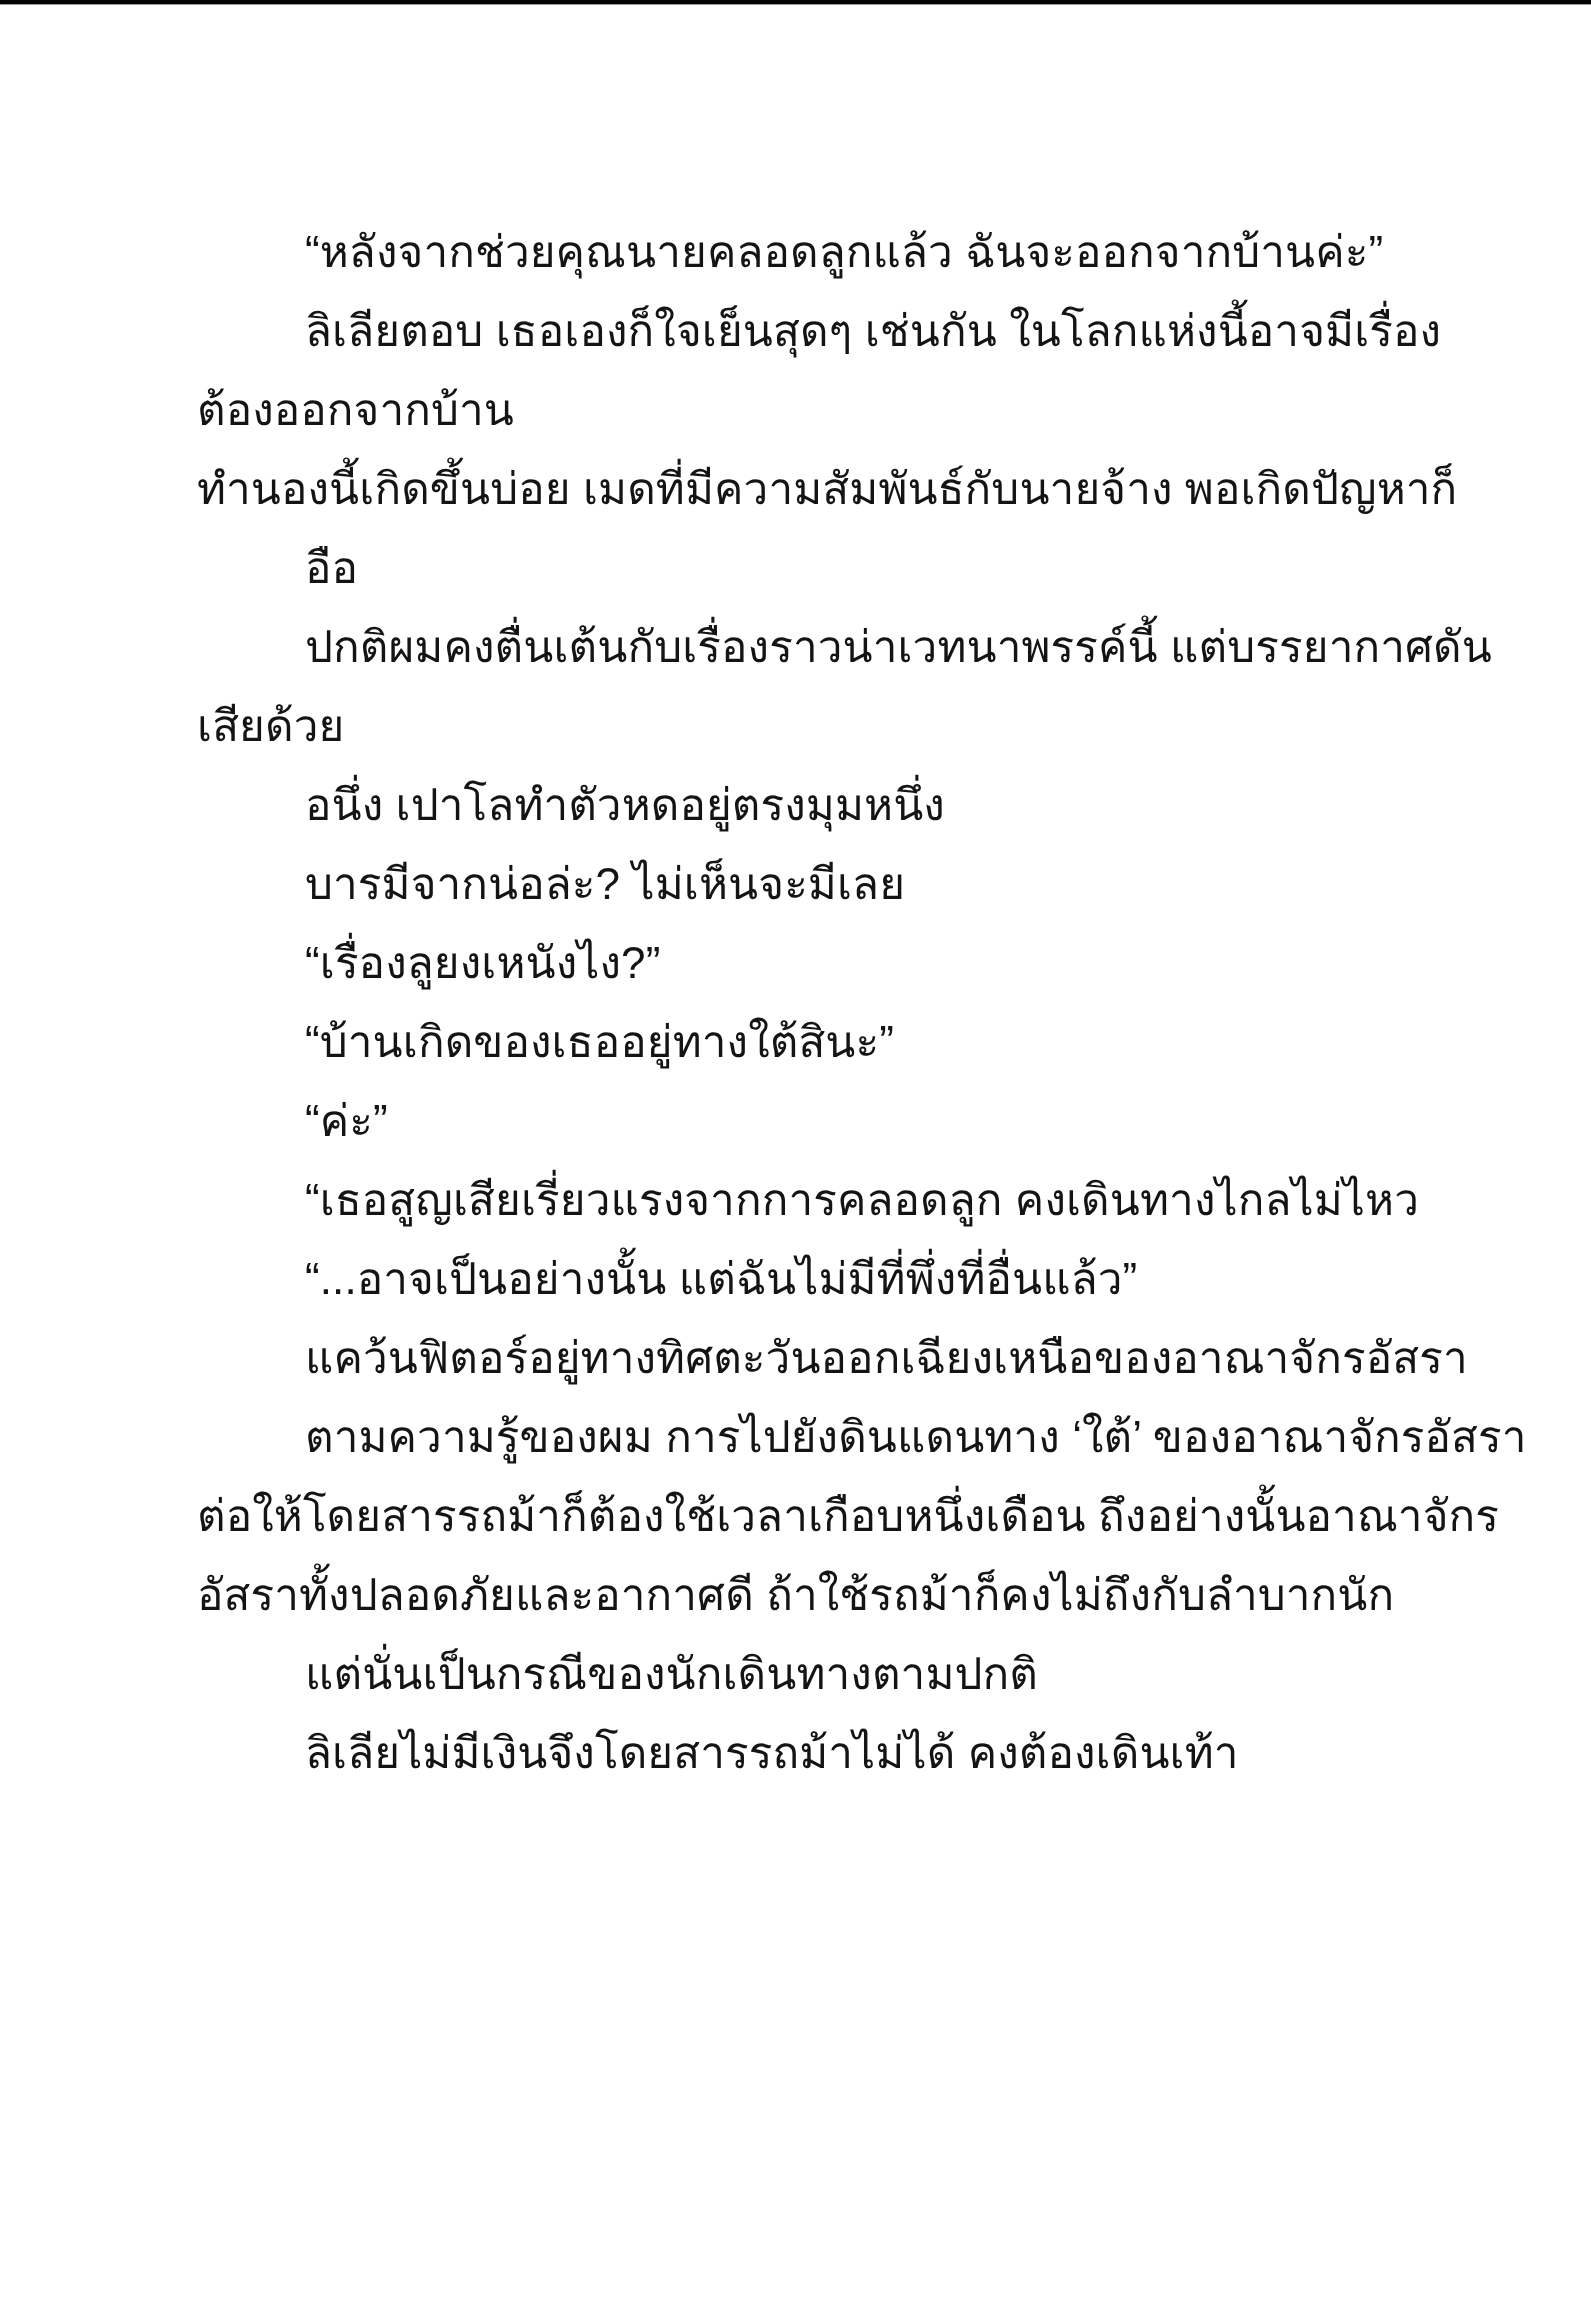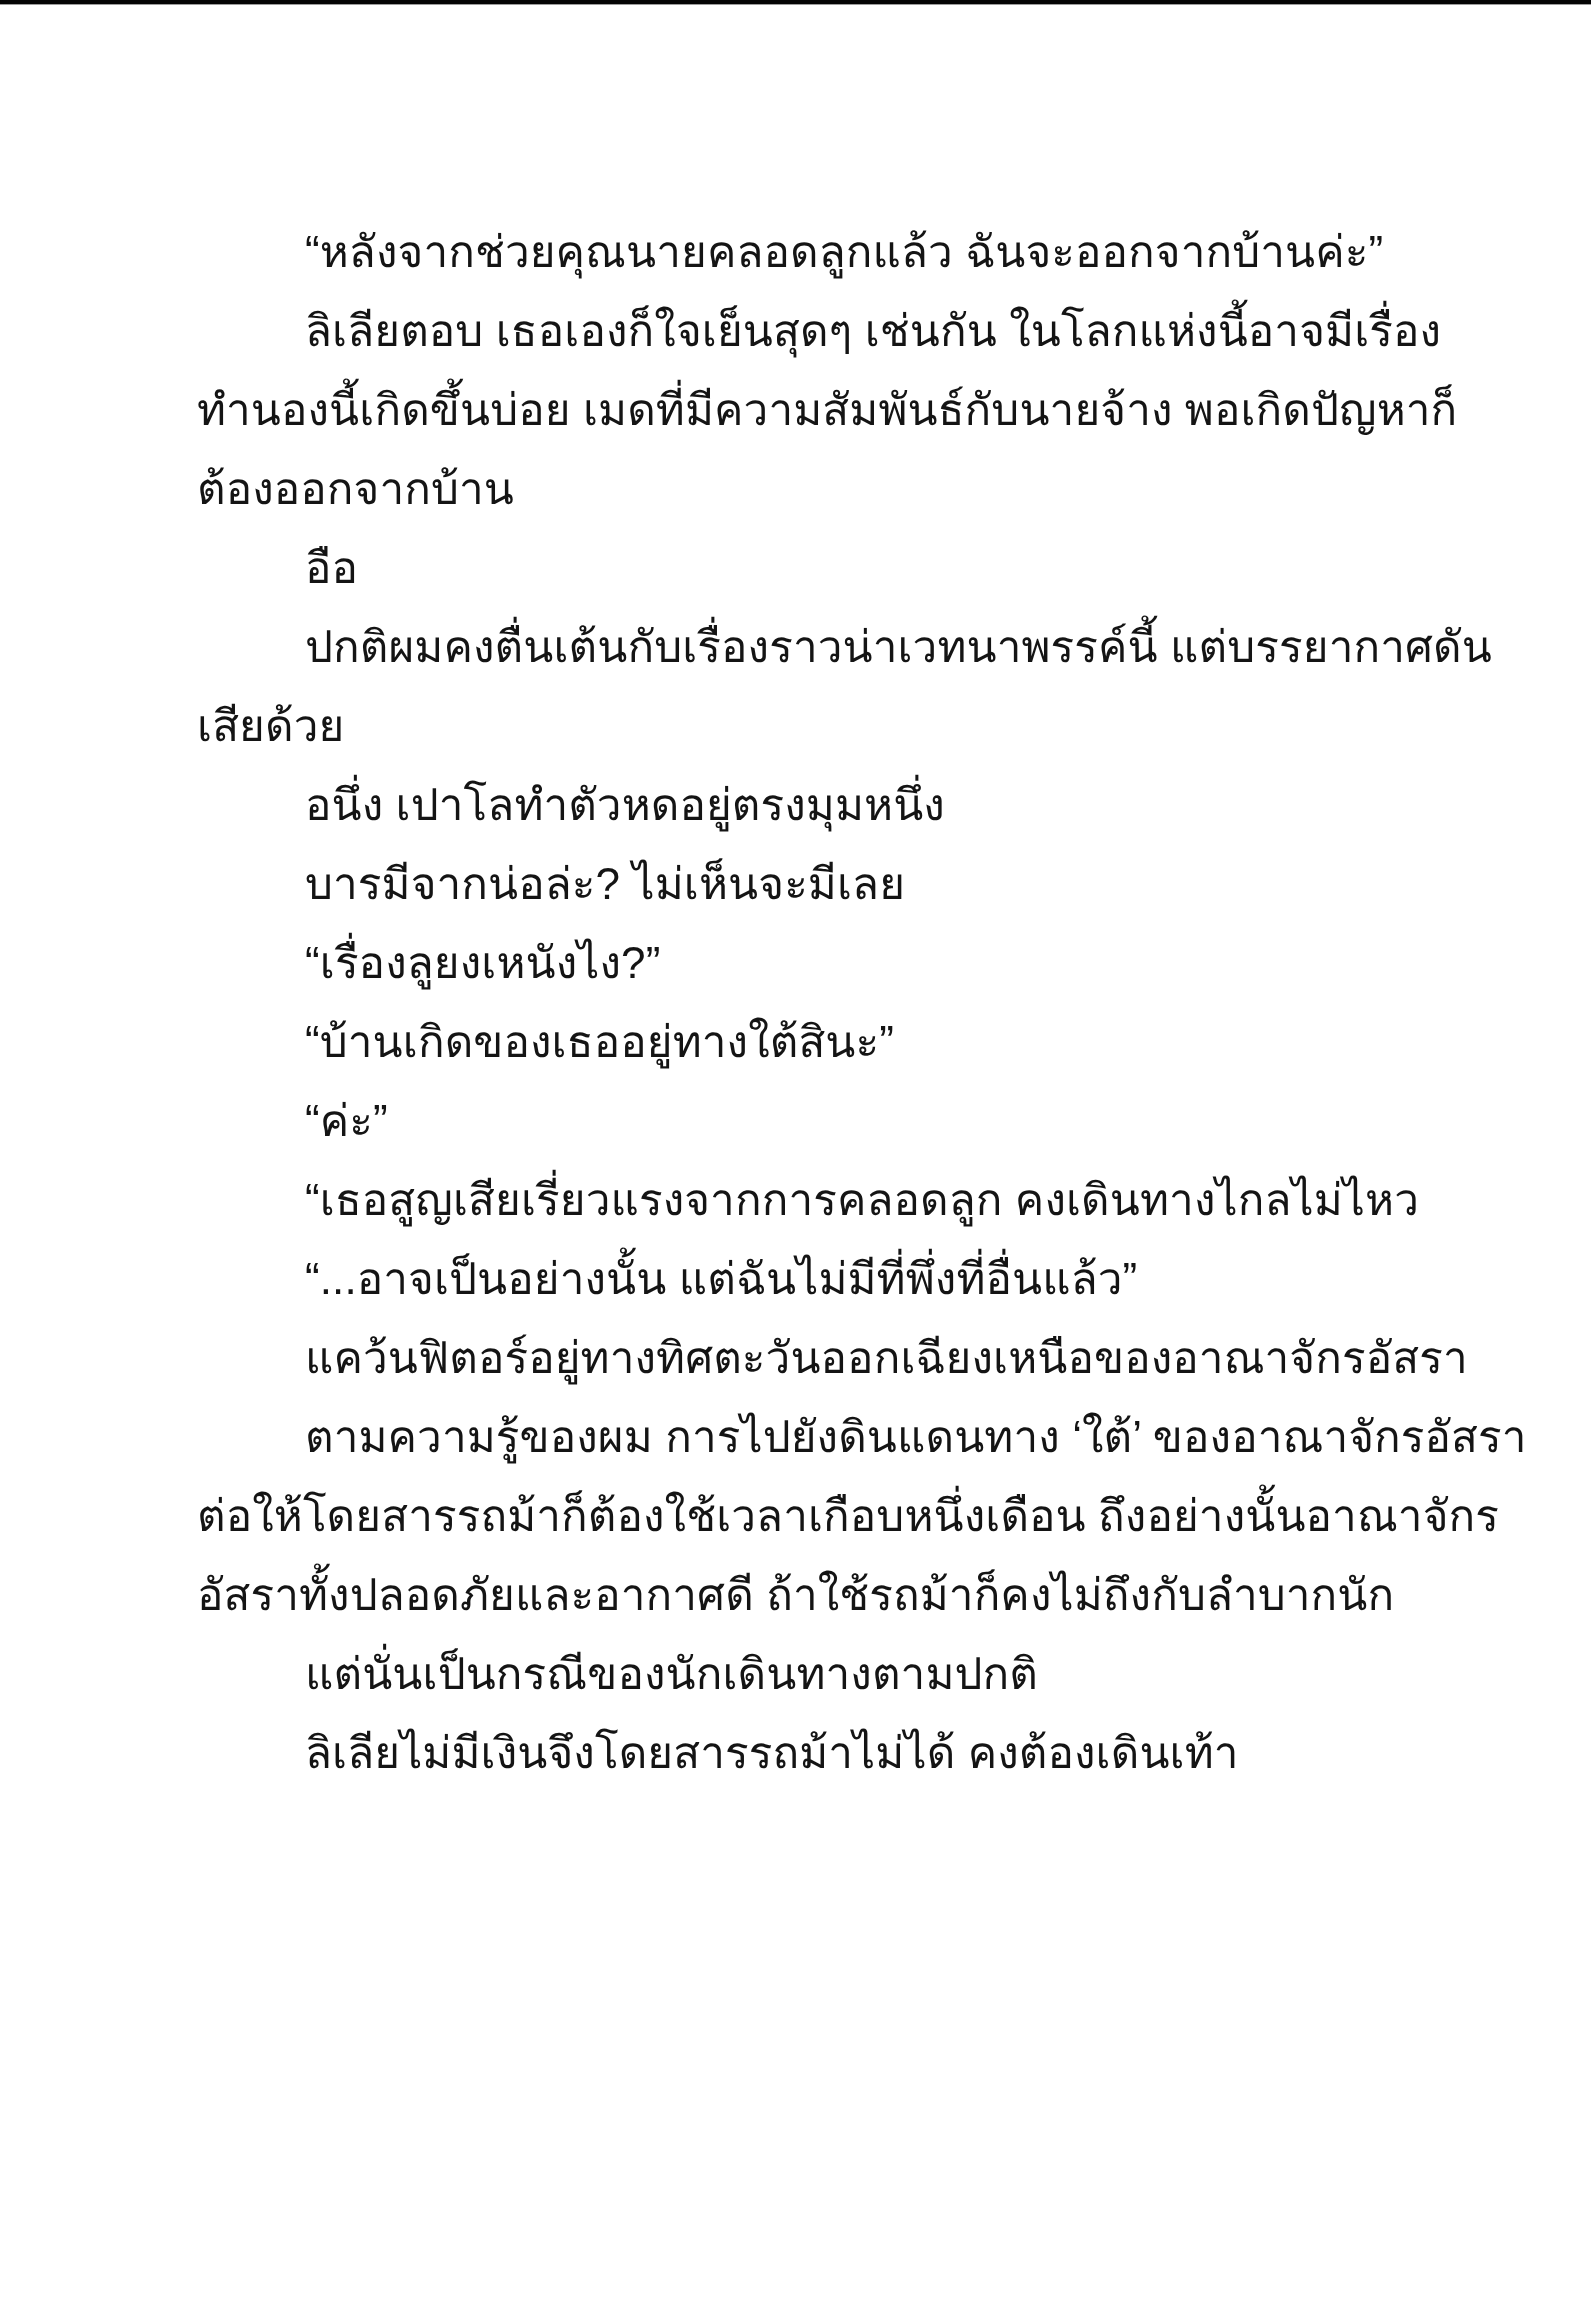--- a/index.html
+++ b/index.html
@@ -67,22 +67,22 @@
 </style>
 </head>
 <body>
 
 <div class="page">
   <div class="scan-top-edge"></div>
 
   <div class="text-block">
     <div class="line indent">“หลังจากช่วยคุณนายคลอดลูกแล้ว ฉันจะออกจากบ้านค่ะ”</div>
     <div class="line indent">ลิเลียตอบ เธอเองก็ใจเย็นสุดๆ เช่นกัน ในโลกแห่งนี้อาจมีเรื่อง</div>
+    <div class="line">ต้องออกจากบ้าน</div>
     <div class="line">ทำนองนี้เกิดขึ้นบ่อย เมดที่มีความสัมพันธ์กับนายจ้าง พอเกิดปัญหาก็</div>
-    <div class="line">ต้องออกจากบ้าน</div>
     <div class="line indent">อือ</div>
     <div class="line indent">ปกติผมคงตื่นเต้นกับเรื่องราวน่าเวทนาพรรค์นี้ แต่บรรยากาศดัน</div>
     <div class="line">เสียด้วย</div>
     <div class="line indent">อนึ่ง เปาโลทำตัวหดอยู่ตรงมุมหนึ่ง</div>
     <div class="line indent">บารมีจากน่อล่ะ? ไม่เห็นจะมีเลย</div>
     <div class="line indent">“เรื่องลูยงเหนังไง?”</div>
     <div class="line indent">“บ้านเกิดของเธออยู่ทางใต้สินะ”</div>
     <div class="line indent">“ค่ะ”</div>
     <div class="line indent">“เธอสูญเสียเรี่ยวแรงจากการคลอดลูก คงเดินทางไกลไม่ไหว</div>
     <div class="line indent">“...อาจเป็นอย่างนั้น แต่ฉันไม่มีที่พึ่งที่อื่นแล้ว”</div>

